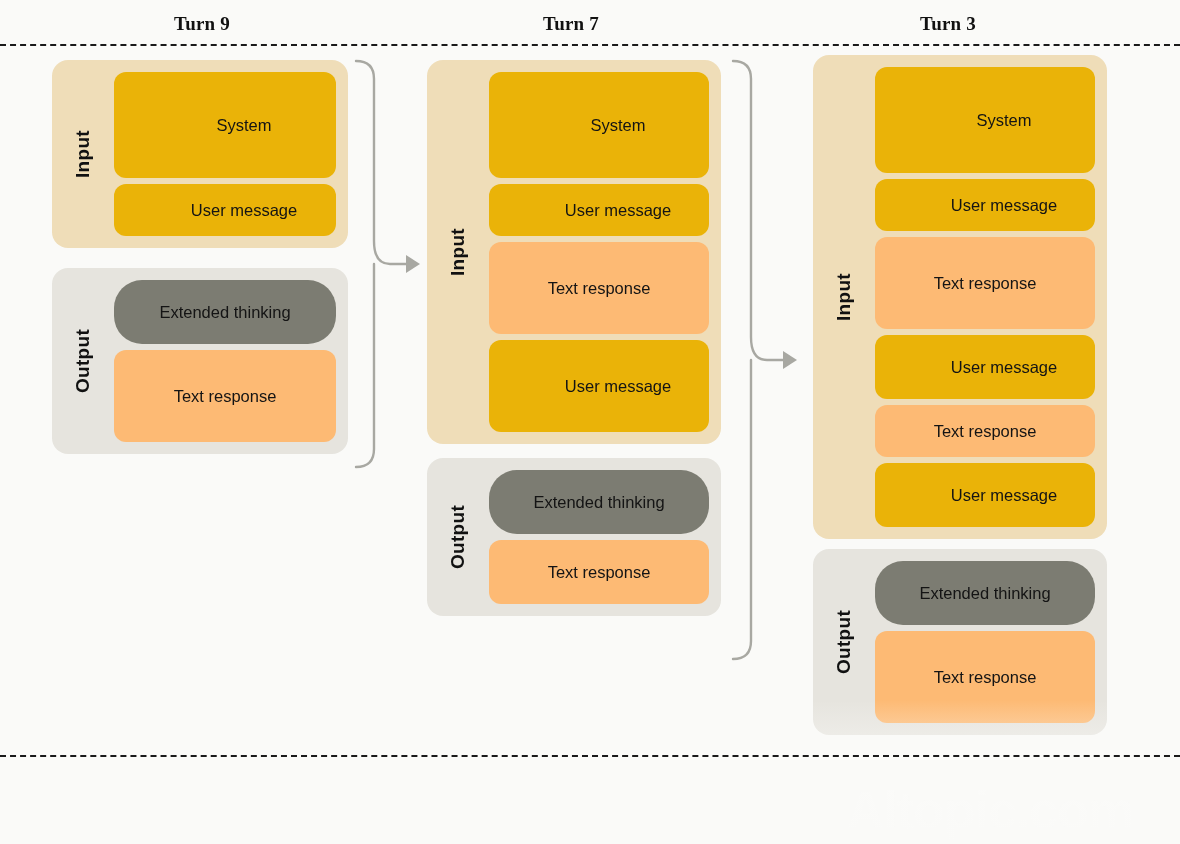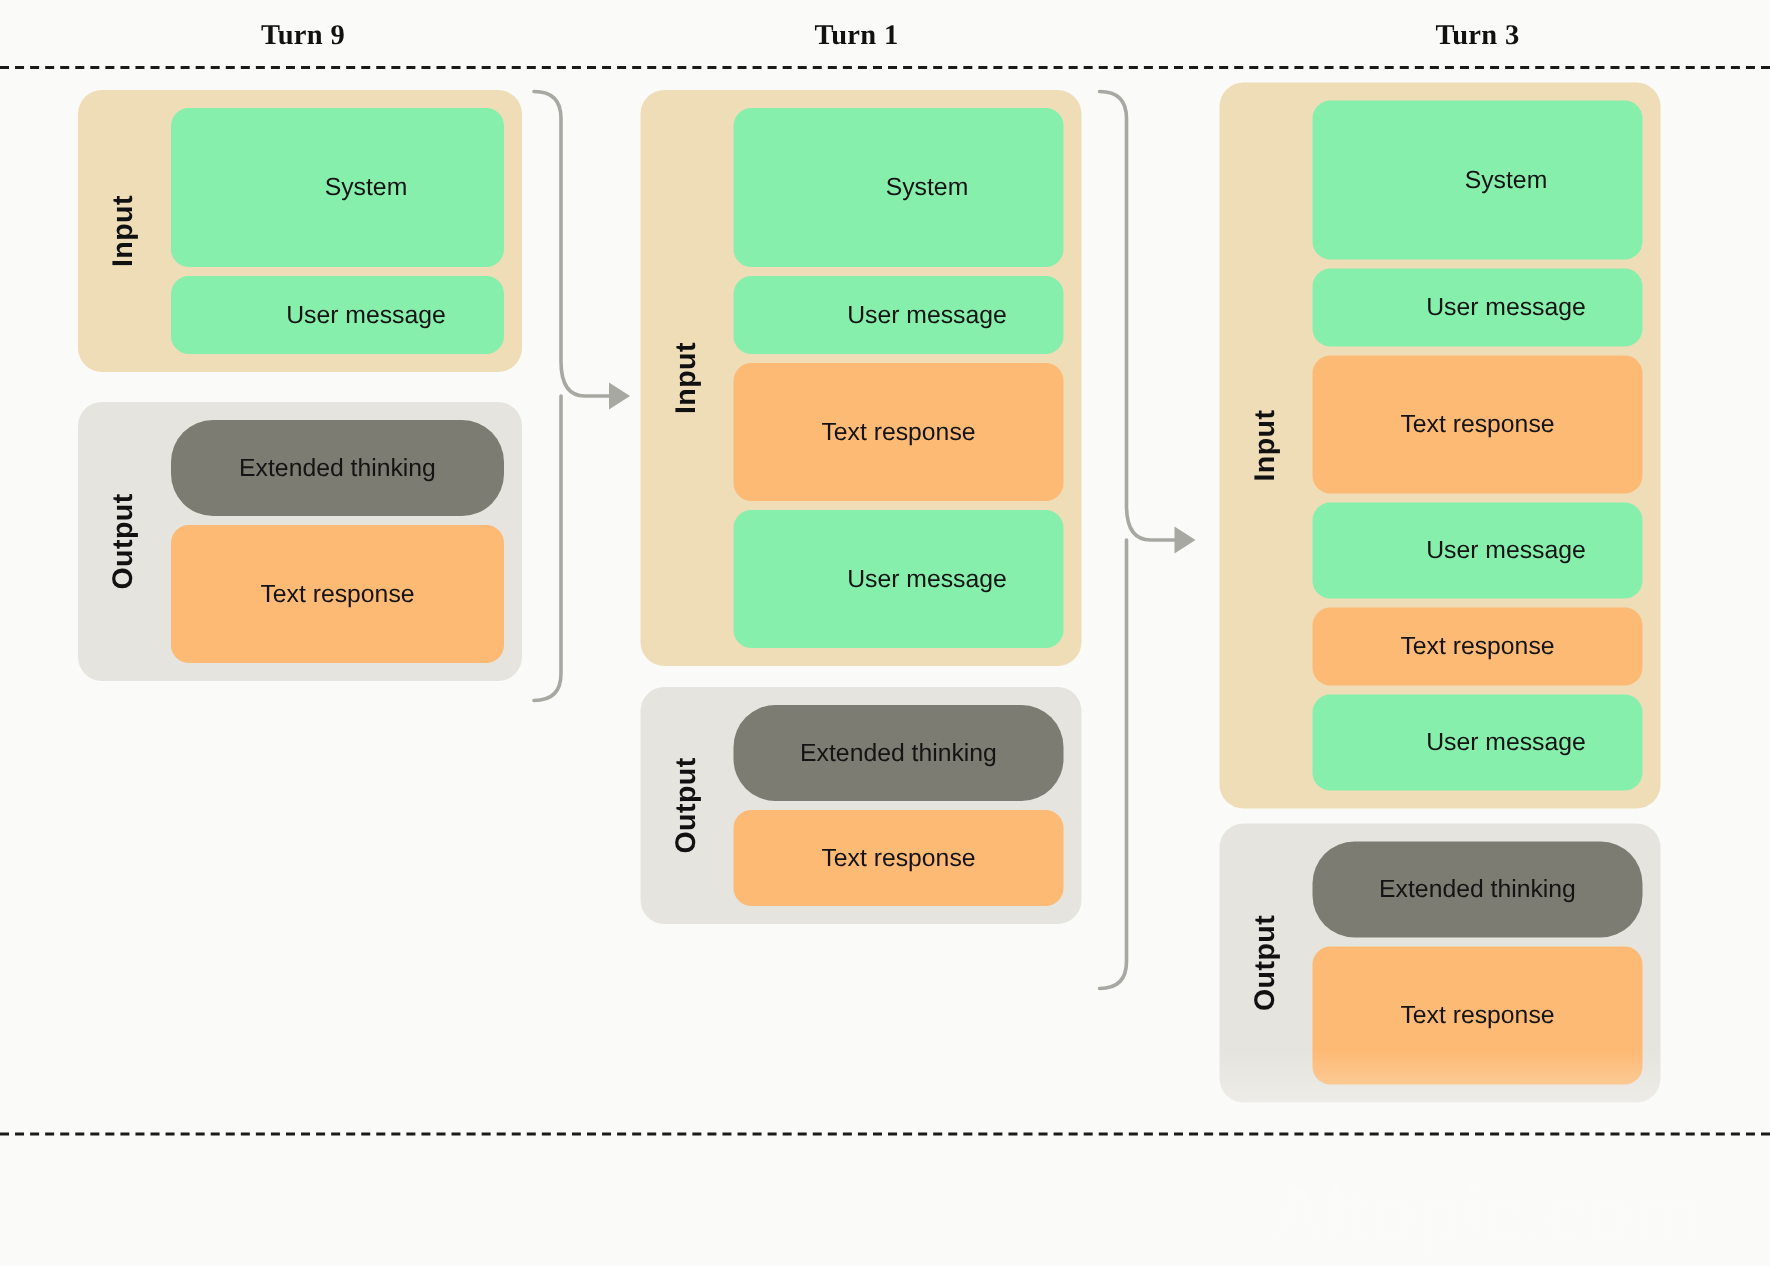--- a/index.html
+++ b/index.html
@@ -40,21 +40,21 @@
     font-family: "Liberation Serif", serif;
     font-weight: 700;
     font-size: 19px;
     color: #111111;
     text-align: center;
     letter-spacing: .2px;
     z-index: 7;
   }
   #title-1 { left: 122px; width: 160px; }
   #title-2 { left: 491px; width: 160px; }
-  #title-3 { left: 905px; width: 160px; }
+  #title-3 { left: 868px; width: 160px; }
 
   
   .column { position: absolute; }
   #col-1 { left: 52px;  top: 60px;  width: 296px; }
   #col-2 { left: 427px; top: 60px;  width: 294px; }
   #col-3 { left: 813px; top: 55px;  width: 294px; }
 
   
   .group {
     position: relative;
@@ -91,21 +91,21 @@
   .block {
     border-radius: 12px;
     display: flex;
     align-items: center;
     justify-content: center;
     font-size: 16.5px;
     color: #141414;
     text-align: center;
     box-sizing: border-box;
   }
-  .block.salmon   { background: #86efac; padding-left: 38px; }
+  .block.salmon   { background: #eab308; padding-left: 38px; }
   .block.graylite { background: #fdba74; }
   .block.graydark { background: #7C7C72; border-radius: 28px; }
 
   
   .h-tall   { height: 106px; }
   .h-mid    { height: 92px;  }
   .h-short  { height: 52px;  }
   .h-med    { height: 64px;  }
 
   
@@ -151,21 +151,21 @@
 </style>
 </head>
 <body>
 
 <div id="stage">
 
   <div class="dash-rule" id="rule-top"></div>
   <div class="dash-rule" id="rule-bot"></div>
 
   <div class="turn-title" id="title-1">Turn 9</div>
-  <div class="turn-title" id="title-2">Turn 1</div>
+  <div class="turn-title" id="title-2">Turn 7</div>
   <div class="turn-title" id="title-3">Turn 3</div>
 
   <div class="column" id="col-1">
 
     <div class="group input">
       <div class="group-label">Input</div>
       <div class="blocks">
         <div class="block salmon h-tall">System</div>
         <div class="block salmon h-short">User message</div>
       </div>

